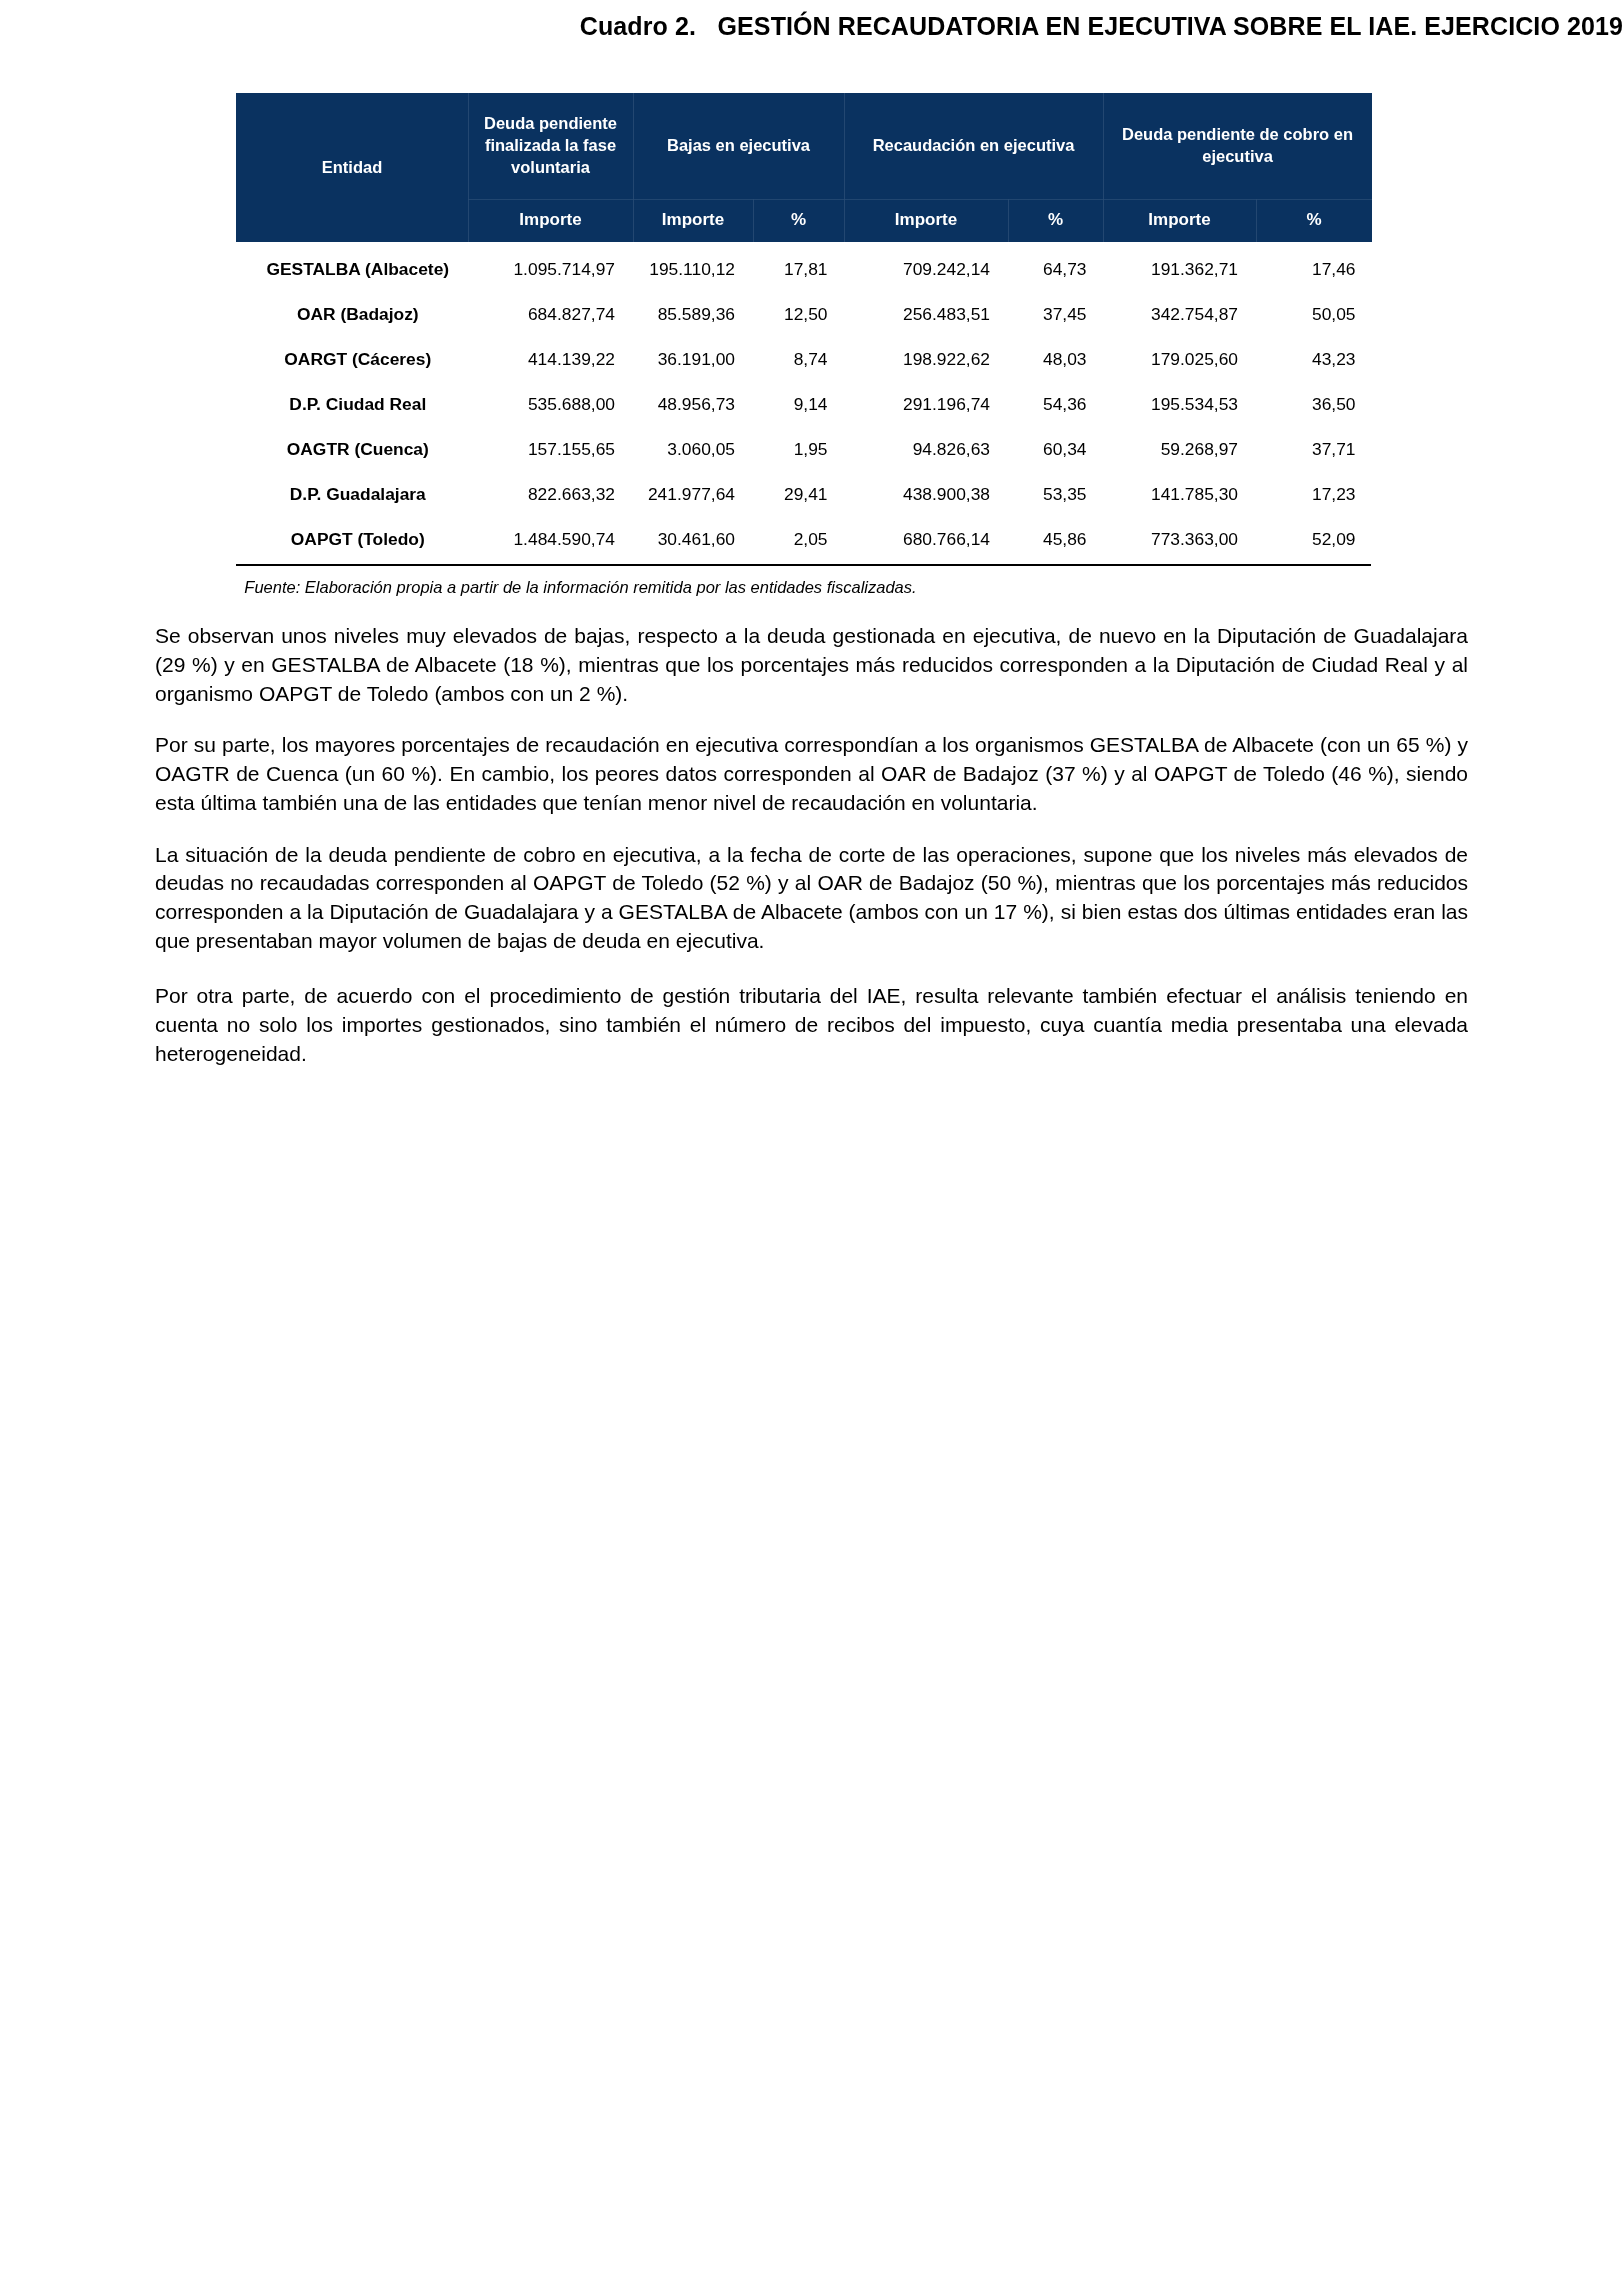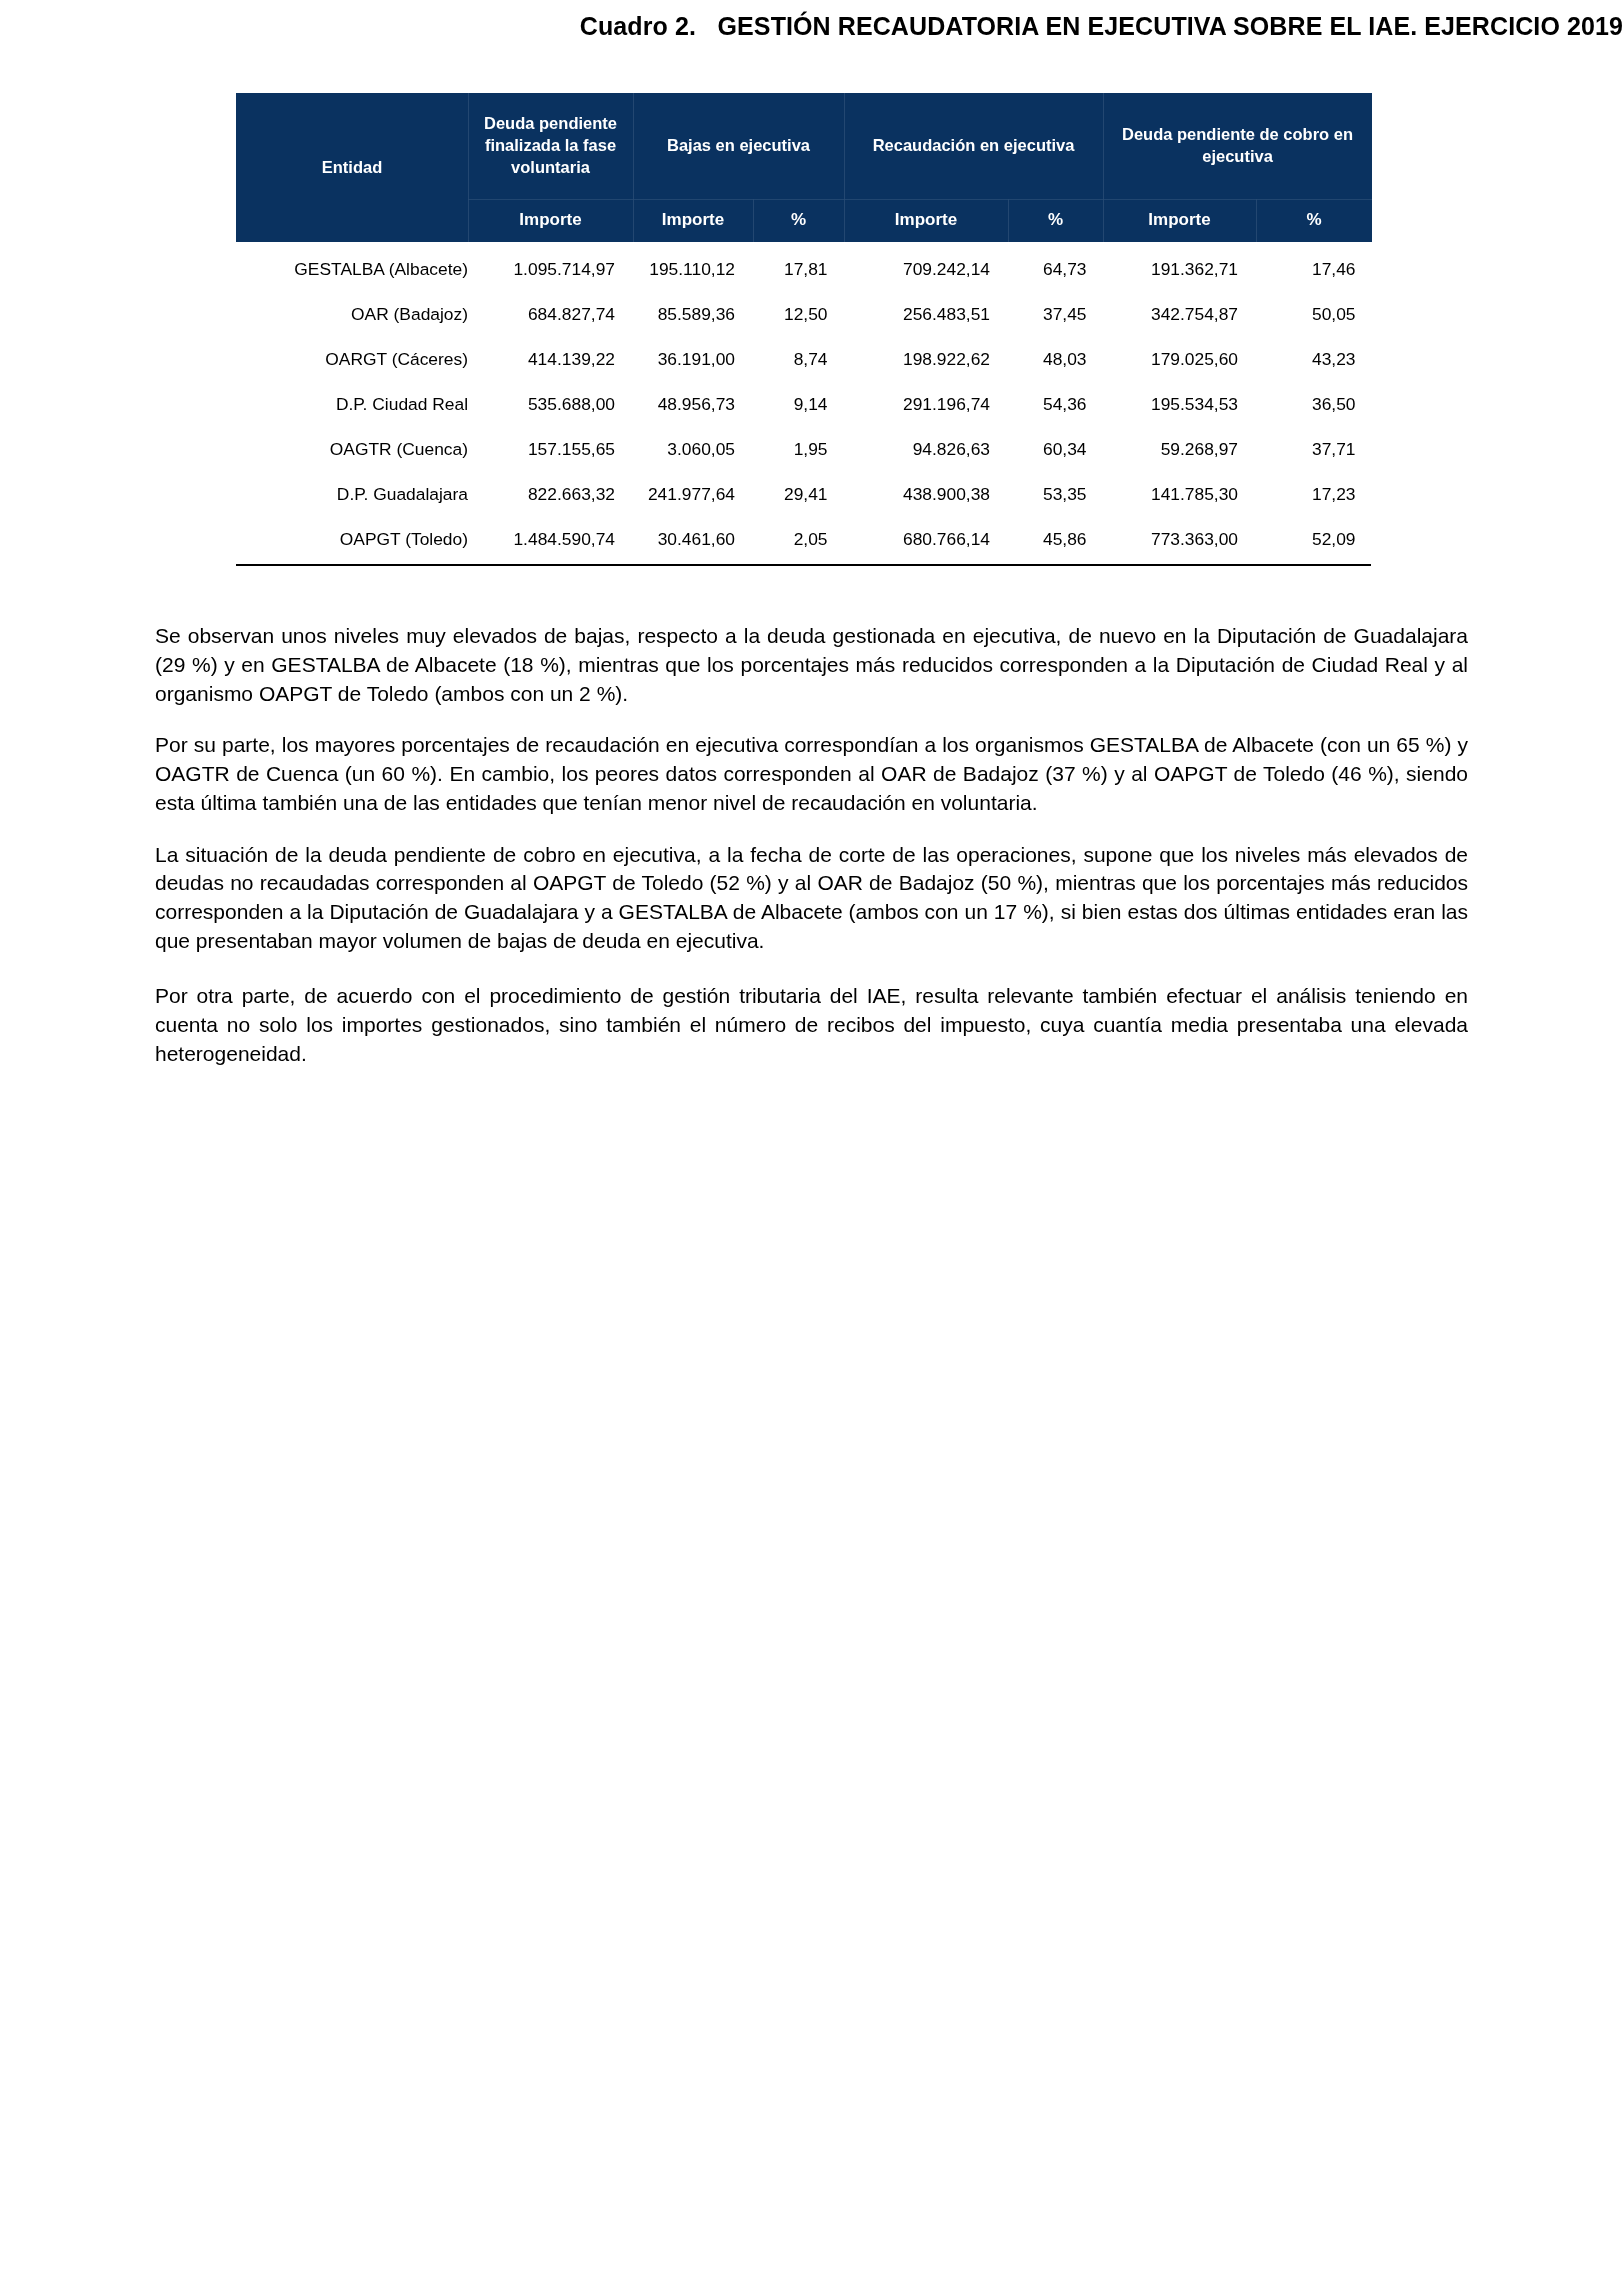--- a/index.html
+++ b/index.html
@@ -91,22 +91,22 @@
     font-size: 17.4px;
     height: 45px;
     padding: 0 0 0 0;
     border: none;
     vertical-align: middle;
     white-space: nowrap;
   }
   tbody tr:first-child td { padding-top: 5px; }
 
   td.c-entity {
-    text-align: right;
-    font-weight: normal;
+    text-align: center;
+    font-weight: bold;
     padding-left: 11.6px;
   }
   td.c-num {
     text-align: right;
     padding-right: 18px;
     font-weight: normal;
   }
   td.c-pct {
     text-align: right;
     padding-right: 16.5px;
@@ -255,20 +255,21 @@
           <td class="c-num">30.461,60</td>
           <td class="c-pct">2,05</td>
           <td class="c-num">680.766,14</td>
           <td class="c-pct">45,86</td>
           <td class="c-num">773.363,00</td>
           <td class="c-pct">52,09</td>
         </tr>
       </tbody>
     </table>
     <div class="table-bottom-rule"></div>
+    <div class="source-note">Fuente: Elaboración propia a partir de la información remitida por las entidades fiscalizadas.</div>
   </div>
 
   <div class="body-text">
     <p>Se observan unos niveles muy elevados de bajas, respecto a la deuda gestionada en ejecutiva, de nuevo en la Diputación de Guadalajara (29 %) y en GESTALBA de Albacete (18 %), mientras que los porcentajes más reducidos corresponden a la Diputación de Ciudad Real y al organismo OAPGT de Toledo (ambos con un 2 %).</p>
     <p>Por su parte, los mayores porcentajes de recaudación en ejecutiva correspondían a los organismos GESTALBA de Albacete (con un 65 %) y OAGTR de Cuenca (un 60 %). En cambio, los peores datos corresponden al OAR de Badajoz (37 %) y al OAPGT de Toledo (46 %), siendo esta última también una de las entidades que tenían menor nivel de recaudación en voluntaria.</p>
     <p>La situación de la deuda pendiente de cobro en ejecutiva, a la fecha de corte de las operaciones, supone que los niveles más elevados de deudas no recaudadas corresponden al OAPGT de Toledo (52 %) y al OAR de Badajoz (50 %), mientras que los porcentajes más reducidos corresponden a la Diputación de Guadalajara y a GESTALBA de Albacete (ambos con un 17 %), si bien estas dos últimas entidades eran las que presentaban mayor volumen de bajas de deuda en ejecutiva.</p>
     <p class="gap-before">Por otra parte, de acuerdo con el procedimiento de gestión tributaria del IAE, resulta relevante también efectuar el análisis teniendo en cuenta no solo los importes gestionados, sino también el número de recibos del impuesto, cuya cuantía media presentaba una elevada heterogeneidad.</p>
   </div>
 
 </div>

